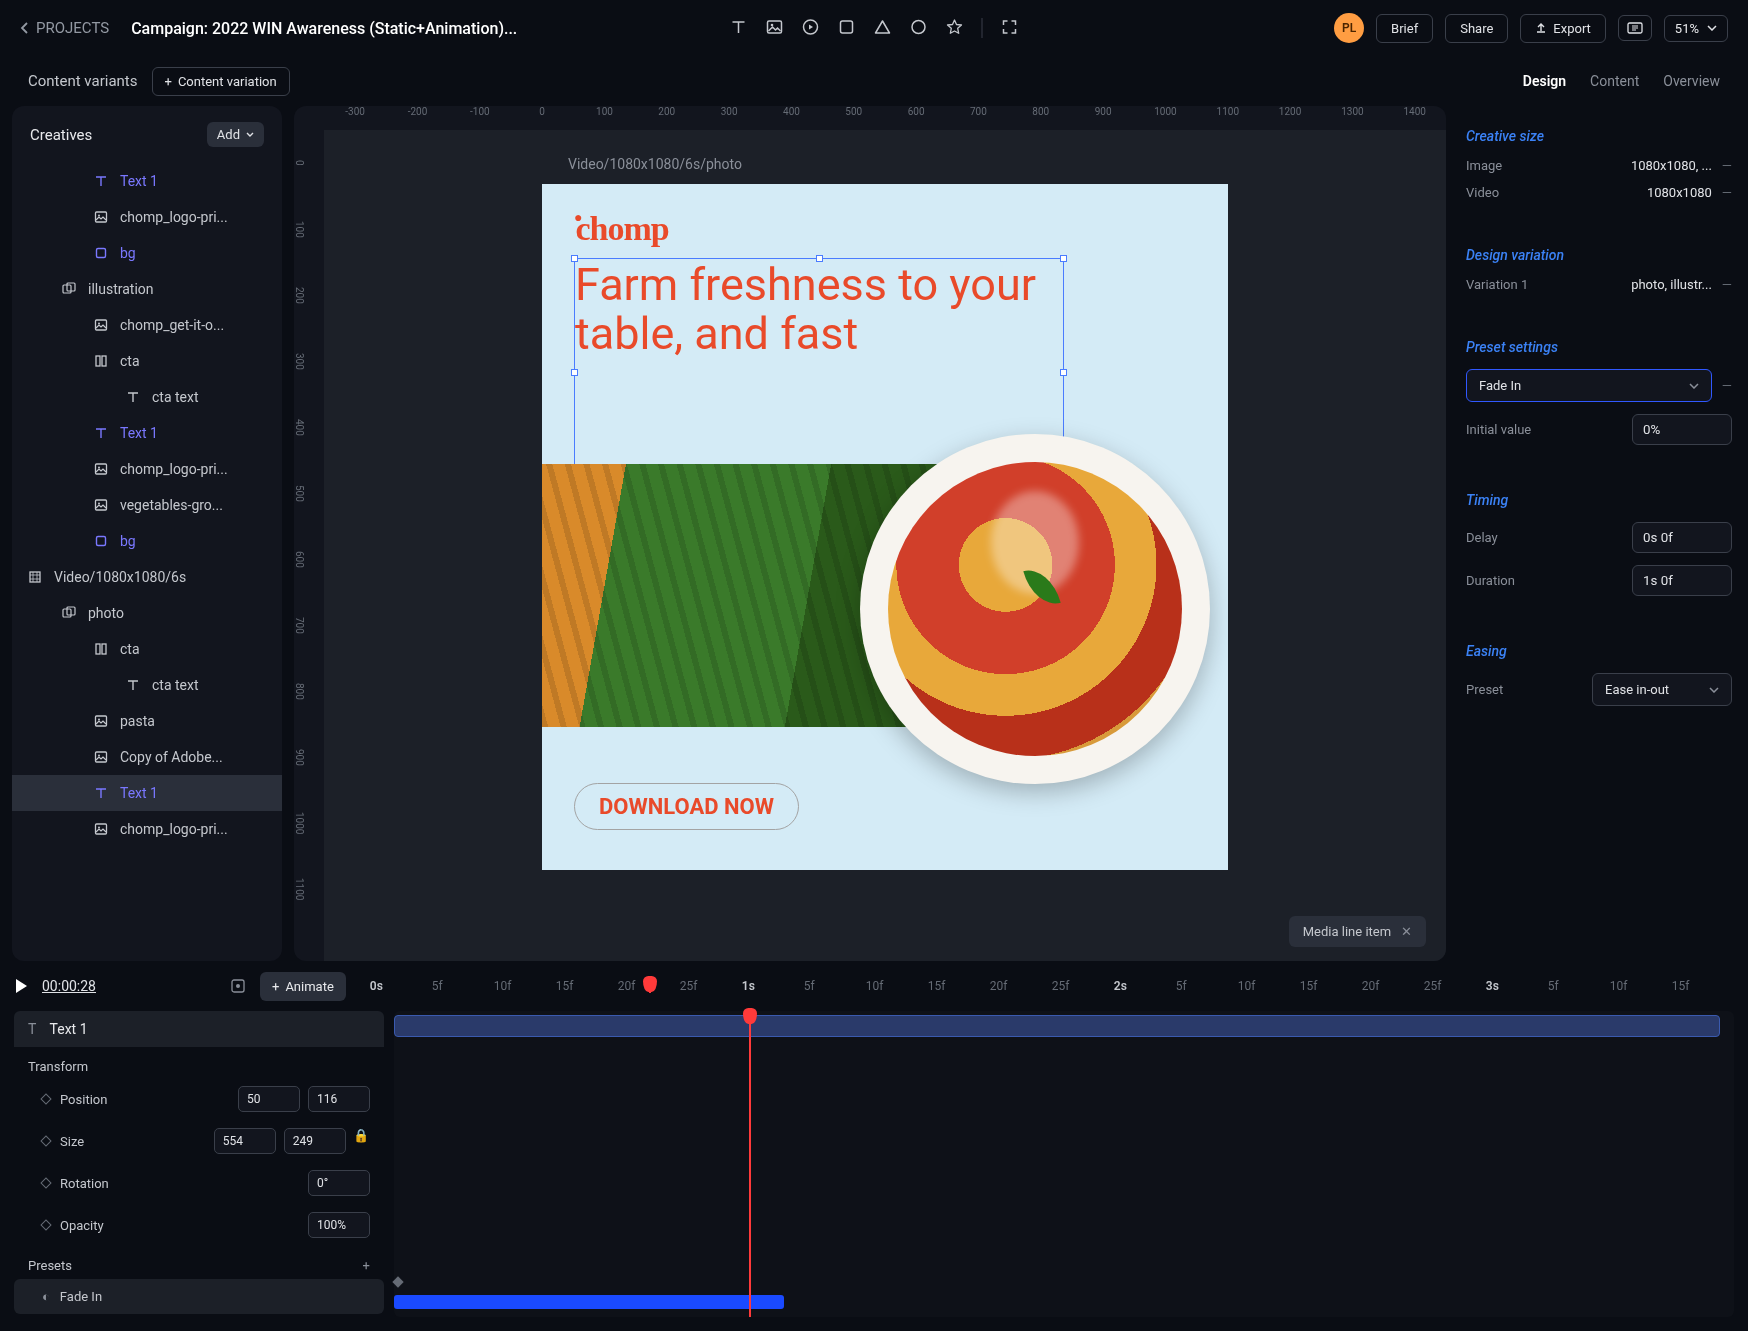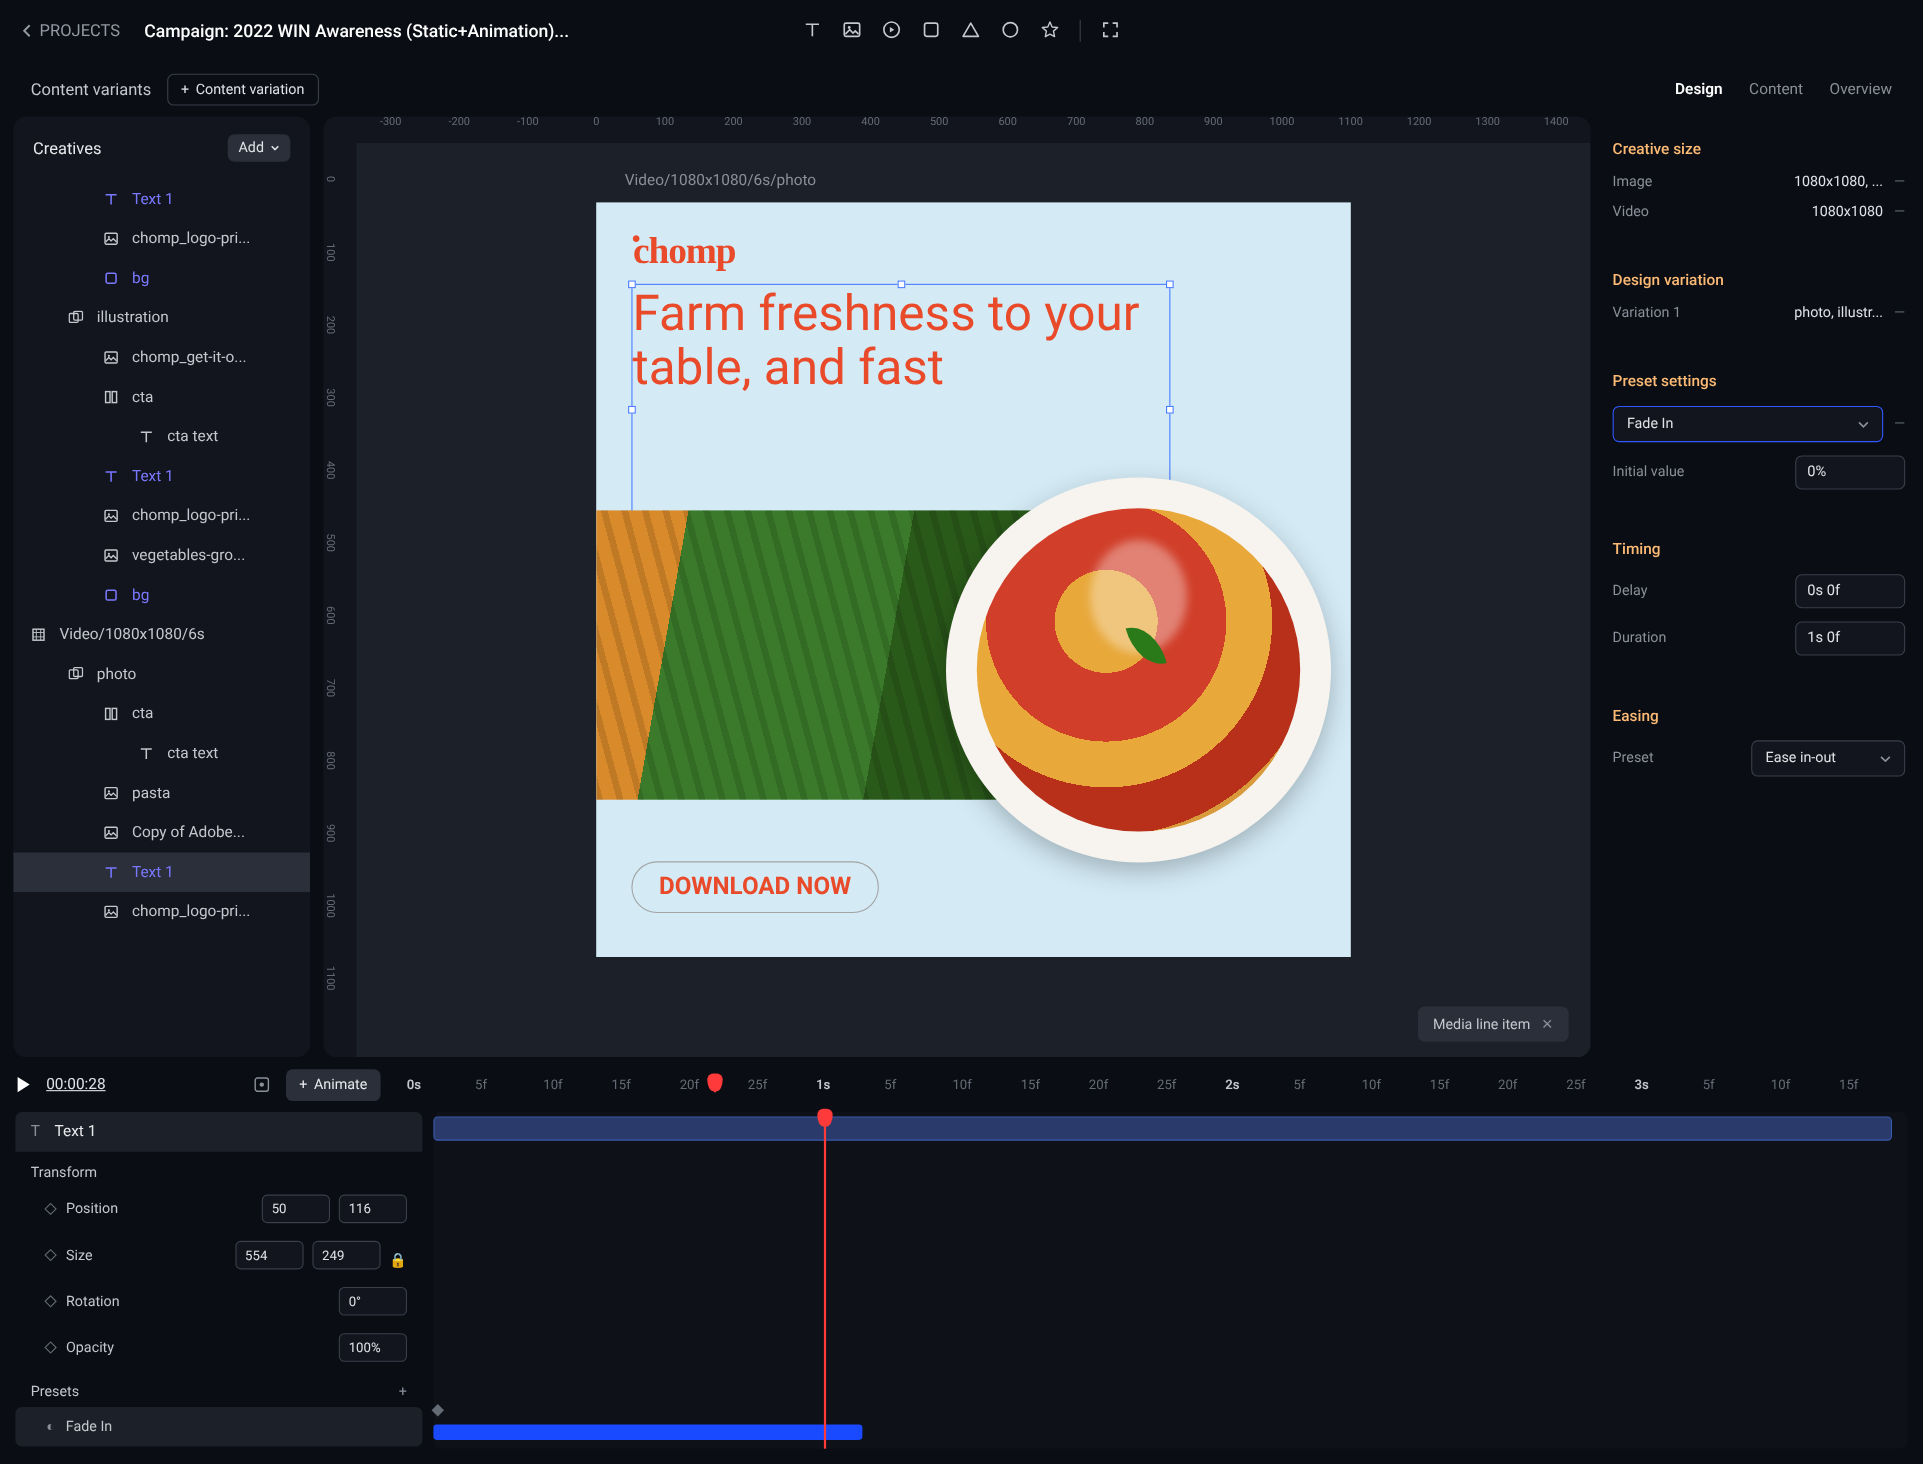--- a/index.html
+++ b/index.html
@@ -58,21 +58,21 @@
   .bowl { position:absolute; top:250px; right:18px; width:350px; height:350px; border-radius:50%; background:#f7f4ef; box-shadow:0 8px 24px rgba(0,0,0,0.25);}
   .bowl-inner{ position:absolute; top:28px; left:28px; right:28px; bottom:28px; border-radius:50%; background:radial-gradient(circle at 40% 35%,#e8a83a 0 18%,#d13f2a 18% 42%,#e8a83a 42% 58%,#b8301a 58% 75%,#d89a3a 75% 100%);}
   .bowl-inner::after{content:"";position:absolute;top:10%;left:35%;width:30%;height:35%;background:rgba(255,255,255,0.35);border-radius:50%;filter:blur(4px);}
   .leaf{position:absolute;top:38%;left:48%;width:28px;height:40px;background:#2a7a1a;border-radius:0 100% 0 100%;transform:rotate(-15deg);}
   .cta { position:absolute; bottom:40px; left:32px; border:1px solid #a3a3a3; border-radius:26px; padding:10px 24px; font-size:22px; font-weight:700; color:#e94a2a;}
   .media-pill { position:absolute; bottom:14px; right:20px; background:#2a2f3a; border-radius:6px; padding:8px 14px; font-size:13px; color:#c4c7cd; display:flex; align-items:center; gap:10px;}
 
   
   .right-panel { width:290px; padding:8px 16px 0 8px; font-size:13px;}
   .rp-section { border-bottom:1px solid #24283200; padding:14px 0 20px;}
-  .rp-title { font-size:14px; color:#fdba74; margin-bottom:14px; font-weight:500;}
+  .rp-title { font-size:14px; color:#3b82f6; margin-bottom:14px; font-weight:500;font-style:italic;}
   .rp-row { display:flex; align-items:center; justify-content:space-between; margin-bottom:12px; color:#8a8f99;}
   .rp-row .val { color:#e0e2e6;}
   .rp-row .dash { color:#656b75; margin-left:10px;}
   .select { background:#12151e; border:1px solid #3058ff; border-radius:6px; padding:8px 12px; display:flex; justify-content:space-between; align-items:center; color:#e0e2e6; cursor:pointer;}
   .select.plain { border-color:#3a3f4a;align-items:center;}
   .input-sm { background:#12151e; border:1px solid #3a3f4a; border-radius:6px; padding:7px 10px; color:#e0e2e6; width:100px;}
 
   
   .timeline { height:370px; display:flex; flex-direction:column; padding:0 14px 14px;}
   .tl-top { height:50px; display:flex; align-items:center; gap:14px;}
@@ -82,21 +82,21 @@
   .tl-ruler { flex:1; display:flex; align-items:center; position:relative; margin-left:10px;}
   .tl-ruler .tick { flex:1; text-align:left; font-size:12px; color:#656b75;}
   .tl-ruler .tick.major { color:#c4c7cd; font-weight:600;}
   .playhead { position:absolute; top:0; left:279px; width:2px; height:100%; background:#ff3a3a;}
   .playhead::before{ content:""; position:absolute; top:-3px; left:-6px; width:14px; height:16px; background:#ff3a3a; border-radius:7px 7px 7px 7px / 7px 7px 14px 14px;}
   .tl-body { flex:1; display:flex;}
   .tl-left { width:380px; padding-right:10px;}
   .tl-left .head { background:#1c2028; padding:10px 14px; font-size:14px; border-radius:6px 6px 0 0;}
   .tl-left .group { padding:12px 14px 4px; font-size:13px; color:#c4c7cd;}
   .tl-left .prop { display:flex; align-items:center; gap:10px; padding:8px 14px 8px 28px; font-size:13px; color:#c4c7cd;}
-  .tl-left .prop .inputs { margin-left:auto; display:flex; gap:8px;align-items:flex-end;}
+  .tl-left .prop .inputs { margin-left:auto; display:flex; gap:8px;}
   .tl-left .prop input { width:62px; background:#12151e; border:1px solid #3a3f4a; border-radius:5px; padding:5px 8px; color:#e0e2e6; font-size:12px;}
   .tl-left .presets-head{ display:flex; justify-content:space-between; align-items:center; padding:12px 14px 6px; font-size:13px; color:#c4c7cd;}
   .tl-left .preset-row { background:#1c2028; padding:10px 14px 10px 28px; font-size:13px; color:#c4c7cd; display:flex; align-items:center; gap:10px; border-radius:6px;}
   .tl-right { flex:1; position:relative; background:#0e1118; border-radius:6px;}
   .track { position:absolute; left:0; right:14px; height:22px; border-radius:4px;}
   .track.blue-full { top:4px; background:#2a3a6a; border:1px solid #3a5aaf;}
   .track.fade { bottom:8px; height:14px; left:0; width:390px; background:#1a4aff; border-radius:3px;}
   .tl-right .playhead { left:355px; }
   .diamond{ width:8px;height:8px;background:#656b75;transform:rotate(45deg);display:inline-block;}
   svg{display:block;}
@@ -150,20 +150,43 @@
         <svg width="18" height="18" viewBox="0 0 18 18">
           <path d="M9 2l2 4.5 5 .5-3.8 3.3 1 5L9 13l-4.2 2.3 1-5L2 7l5-.5z" stroke="#c4c7cd" stroke-width="1.3" fill="none" stroke-linejoin="round"></path>
         </svg>
       </span>
     <span style="width:1px;height:20px;background:#3a3f4a;"></span>
     <span>
         <svg width="18" height="18" viewBox="0 0 18 18">
           <path d="M3 7V3h4M15 7V3h-4M3 11v4h4M15 11v4h-4" stroke="#c4c7cd" stroke-width="1.5" fill="none"></path>
         </svg>
       </span>
+  </div>
+  <div class="right">
+    <div class="avatar">PL</div>
+    <div class="btn-sm">Brief</div>
+    <div class="btn-sm">Share</div>
+    <div class="btn-sm">
+      <svg width="12" height="12" viewBox="0 0 12 12">
+          <path d="M6 9V2M3 5l3-3 3 3M2 10h8" stroke="#e0e2e6" stroke-width="1.4" fill="none"></path>
+        </svg>
+      <span>Export</span>
+    </div>
+    <div class="btn-sm" style="padding:6px 8px;">
+      <svg width="16" height="12" viewBox="0 0 16 12">
+          <rect x="1" y="1" width="14" height="10" rx="1.5" stroke="#e0e2e6" stroke-width="1.3" fill="none"></rect>
+          <path d="M5 4h6M5 6h6M5 8h4" stroke="#e0e2e6" stroke-width="1"></path>
+        </svg>
+    </div>
+    <div class="zoom">
+      <span>51%</span>
+      <svg width="10" height="6" viewBox="0 0 10 6">
+          <path d="M1 1l4 4 4-4" stroke="#e0e2e6" stroke-width="1.5" fill="none"></path>
+        </svg>
+    </div>
   </div>
 </div>
 
 <div class="secondbar">
   <span class="label">Content variants</span>
   <div class="pill-btn">
     <span>+</span>
     <span>Content variation</span>
   </div>
   <div class="tabs">

